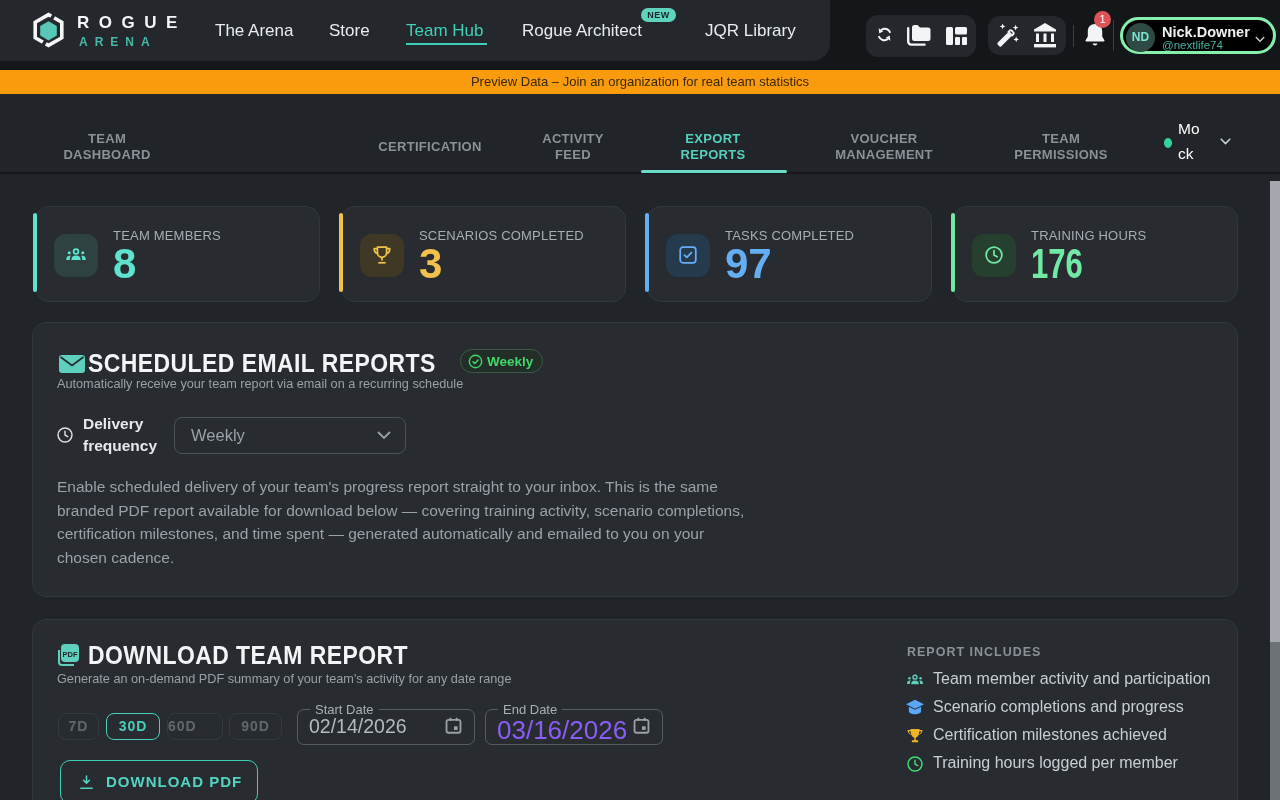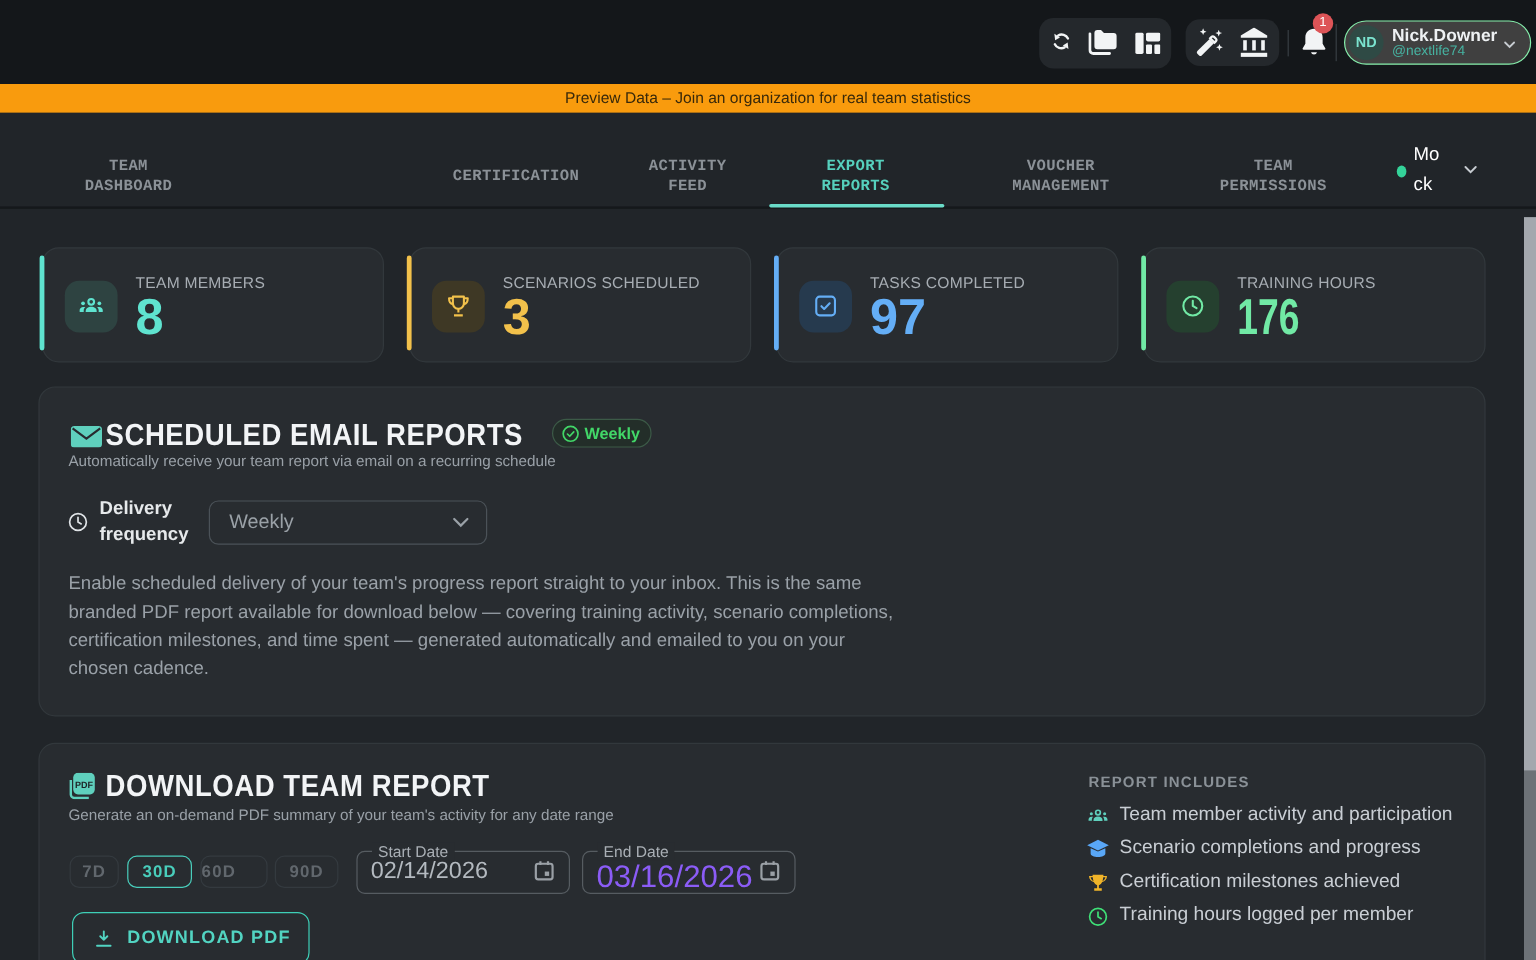--- a/index.html
+++ b/index.html
@@ -10,28 +10,28 @@
 .topbar { position:absolute; left:0; top:0; width:1280px; height:70px; background:#14171a; }
 .navpanel { position:absolute; left:0; top:0; width:830px; height:61px; background:#24282c; border-bottom-right-radius:18px; }
 .navlink { position:absolute; top:21px; font-size:17px; color:#e9ecee; white-space:nowrap; }
 .navlink.active { color:#3ecfb7; }
 .th-under { position:absolute; left:406px; top:42.5px; width:81px; height:2px; background:#3ecfb7; }
 .newbadge { position:absolute; left:641px; top:8px; width:35px; height:14px; background:#5fd4bd; border-radius:7px; color:#17262c; font-size:9px; font-weight:bold; letter-spacing:0.5px; text-align:center; line-height:14px; }
 .logo-rogue { position:absolute; left:77px; top:13px; font-size:17px; font-weight:bold; letter-spacing:9.5px; color:#f4f6f7; }
 .logo-arena { position:absolute; left:79px; top:35px; font-size:12px; font-weight:bold; letter-spacing:7px; color:#45b8a8; }
 .icgrp { position:absolute; background:#24282c; border-radius:12px; }
 .vdiv { position:absolute; width:1px; background:#383f44; }
-.chip { position:absolute; left:1120px; top:17px; width:156px; height:37px; background:#404040; border:1px solid #86efac; border-radius:19px; }
+.chip { position:absolute; left:1120px; top:17px; width:156px; height:37px; background:#000000; border:3px solid #86efac; border-radius:19px; }
 .chip .av { position:absolute; left:3px; top:3px; width:29px; height:29px; border-radius:50%; background:#2f4a45; color:#7be3cf; font-size:12px; font-weight:bold; text-align:center; line-height:29px; }
 .chip .nm { position:absolute; left:39px; top:4px; font-size:14.5px; font-weight:bold; color:#eef1f3; }
 .chip .hd { position:absolute; left:39px; top:19px; font-size:11.5px; color:#46b3a2; }
 
 .banner { position:absolute; left:0; top:70px; width:1280px; height:24px; background:#f99b0d; color:#39290a; font-size:13px; text-align:center; line-height:24px; }
 
-.tabbar { position:absolute; left:0; top:94px; width:1280px; height:80px; background:#212529; border-bottom:2px solid #15181b;font-family:Liberation Mono, monospace; }
+.tabbar { position:absolute; left:0; top:94px; width:1280px; height:80px; background:#212529; border-bottom:2px solid #15181b; }
 .tab { position:absolute; width:170px; text-align:center; font-size:13px; letter-spacing:0.3px; color:#8b9197; line-height:16px; font-weight:bold; }
 .tab.two { top:37px; }
 .tab.one { top:45px; }
 .tab.active { color:#56d0bd; }
 .tab-under { position:absolute; left:641px; top:170px; width:146px; height:3px; border-radius:2px; background:#6adbc8; }
 .mockdot { position:absolute; left:1164px; top:138px; width:8px; height:10px; border-radius:50%; background:#34d399; }
 .mocktxt { position:absolute; left:1178px; top:116px; width:27px; font-size:15.5px; line-height:25px; color:#fff; word-break:break-all; }
 
 .scard { position:absolute; top:206px; width:285px; height:96px; background:#282c30; border:1px solid #32383c; border-radius:14px; }
 .sbar { position:absolute; top:213px; width:4px; height:79px; border-radius:2px; }
@@ -40,20 +40,37 @@
 .slab { position:absolute; top:228px; font-size:13px; letter-spacing:0.2px; color:#a7adb3; }
 .snum { position:absolute; top:243px; font-size:42px; line-height:42px; font-weight:bold; }
 
 .card { position:absolute; left:32px; width:1206px; background:#282c30; border:1px solid #32383c; border-radius:14px; }
 .ctitle { position:absolute; font-size:25.5px; line-height:25px; font-weight:bold; letter-spacing:0.5px; color:#f2f4f6; white-space:nowrap; transform:scaleX(0.9); transform-origin:left top; }
 .csub { position:absolute; font-size:12.7px; color:#99a0a7; white-space:nowrap; }
 </style>
 </head>
 <body>
 <div class="topbar">
+  <div class="navpanel">
+    <svg style="position:absolute;left:30px;top:11px" width="37" height="41" viewBox="0 0 37 41">
+      <path d="M18.5 3.6 L31.8 11.3 V26.7 L18.5 34.4 L5.2 26.7 V11.3 Z" fill="none" stroke="#f4f6f7" stroke-width="3.6"></path>
+      <path d="M18.5 10.2 L26.8 15.0 V24.6 L18.5 29.4 L10.2 24.6 V15.0 Z" fill="#57c8b8"></path>
+      <path d="M25.6 1.2 L20.8 9.2" stroke="#24282c" stroke-width="3.4"></path>
+      <path d="M11.4 36.8 L16.2 28.8" stroke="#24282c" stroke-width="3.4"></path>
+    </svg>
+    <div class="logo-rogue">ROGUE</div>
+    <div class="logo-arena">ARENA</div>
+    <div class="navlink" style="left:215px">The Arena</div>
+    <div class="navlink" style="left:329px">Store</div>
+    <div class="navlink active" style="left:406px">Team Hub</div>
+    <div class="th-under"></div>
+    <div class="navlink" style="left:522px">Rogue Architect</div>
+    <div class="navlink" style="left:705px">JQR Library</div>
+    <div class="newbadge">NEW</div>
+  </div>
   <div class="icgrp" style="left:866px;top:15px;width:110px;height:42px"></div>
   <div class="icgrp" style="left:988px;top:16px;width:78px;height:39px"></div>
 
   <svg class="abs" style="left:875px;top:24px" width="19" height="21" viewBox="0 0 24 24">
     <g fill="none" stroke="#f2f4f5" stroke-width="2.5" stroke-linecap="round">
       <path d="M18.9 9.0 A 7.4 7.4 0 0 0 8.6 5.7"></path>
       <path d="M5.1 15.0 A 7.4 7.4 0 0 0 15.4 18.3"></path>
     </g>
     <path d="M5.4 10.8 L10.5 7.8 L4.6 4.0 Z" fill="#f2f4f5"></path>
     <path d="M18.6 13.2 L13.5 16.2 L19.4 20.0 Z" fill="#f2f4f5"></path>
@@ -151,21 +168,21 @@
     <path d="M8.2 12.2l2.5 2.5 5-5.2"></path>
   </svg>
 </div>
 <div class="stile" style="left:972px;background:#25402f">
   <svg width="22" height="22" viewBox="0 0 24 24" fill="none" stroke="#71e9a5" stroke-width="1.9" stroke-linecap="round">
     <circle cx="12" cy="12" r="8.6"></circle>
     <path d="M12 7.2V12l3.4 2"></path>
   </svg>
 </div>
 <div class="slab" style="left:113px">TEAM MEMBERS</div>
-<div class="slab" style="left:419px">SCENARIOS SCHEDULED</div>
+<div class="slab" style="left:419px">SCENARIOS COMPLETED</div>
 <div class="slab" style="left:725px">TASKS COMPLETED</div>
 <div class="slab" style="left:1031px">TRAINING HOURS</div>
 <div class="snum" style="left:113px;color:#5fe3cf">8</div>
 <div class="snum" style="left:419px;color:#f2c14b">3</div>
 <div class="snum" style="left:725px;color:#64aef6">97</div>
 <div class="snum" style="left:1031px;color:#71e9a5;transform:scaleX(0.74);transform-origin:left top">176</div>
 
 <div class="card" style="top:322px;height:275px"></div>
 <svg class="abs" style="left:59px;top:355px" width="26" height="18" viewBox="0 0 26 18">
   <rect x="0" y="0" width="26" height="18" rx="3" fill="#5fd0bd"></rect>

